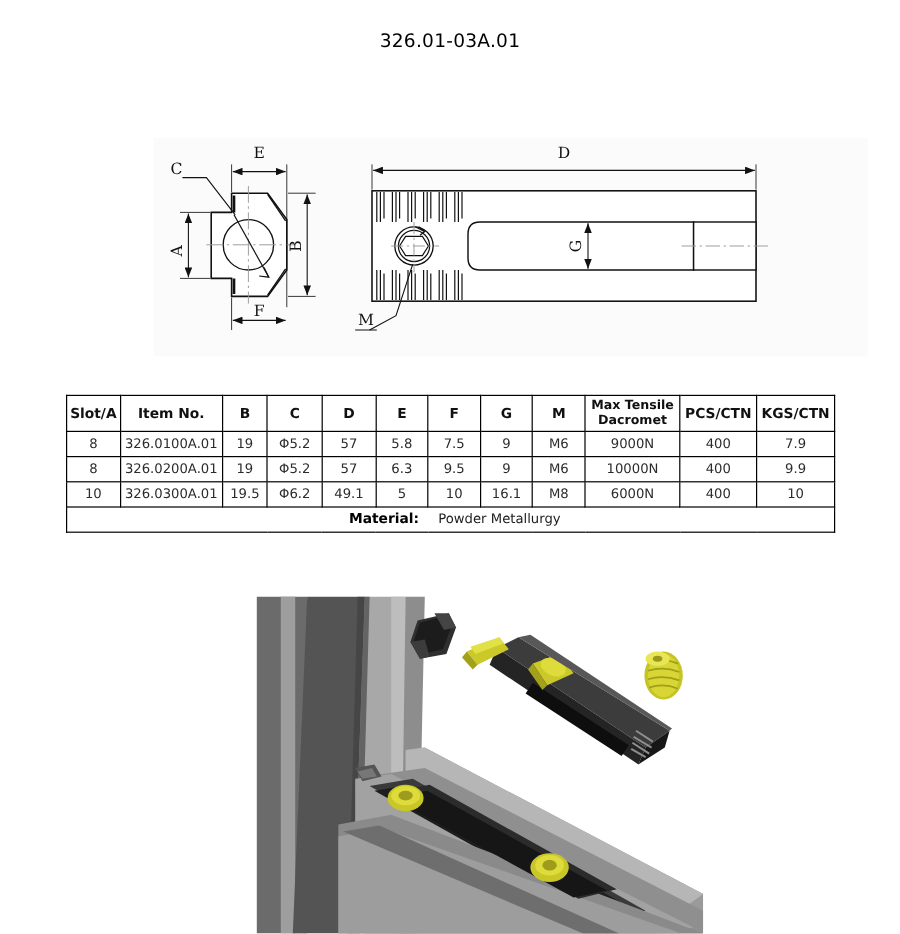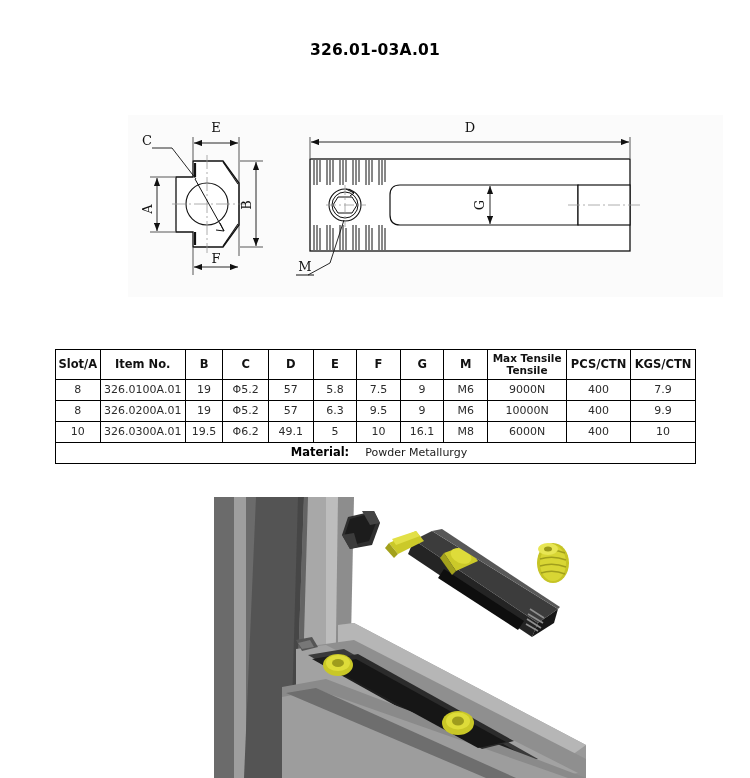--- a/index.html
+++ b/index.html
@@ -14,25 +14,25 @@
     position: relative;
     overflow: hidden;
     font-family: "Liberation Sans", sans-serif;
     color: #000;
   }
 
   
   #page-title {
     position: absolute;
     left: 0;
-    top: 41px;
+    top: 25px;
     width: 750px;
     text-align: center;
     font-size: 15.5px;
-    font-weight: bold;
+    font-weight: normal;
     letter-spacing: 0.2px;
     font-family: "DejaVu Sans", sans-serif;
   }
 
   
   #drawing-panel {
     position: absolute;
     left: 128px;
     top: 115px;
     width: 595px;
@@ -40,21 +40,20 @@
     background: #fbfbfb;
   }
   #drawing-svg { display:block; }
 
   
   #spec-table-wrap {
     position: absolute;
     left: 55px;
     top: 329px;
     width: 641px;
-    margin-top: 20px;
   }
   table.spec {
     border-collapse: collapse;
     width: 641px;
     table-layout: fixed;
     font-family: "DejaVu Sans", sans-serif;
   }
   table.spec td, table.spec th {
     border: 1px solid #000;
     padding: 0;
@@ -251,21 +250,21 @@
         <th>Item No.</th>
         <th>B</th>
         <th>C</th>
         <th>D</th>
         <th>E</th>
         <th>F</th>
         <th>G</th>
         <th>M</th>
         <th class="two-line">
           <span>Max Tensile</span><br>
-          <span>Tensile</span>
+          <span>Dacromet</span>
         </th>
         <th>PCS/CTN</th>
         <th>KGS/CTN</th>
       </tr>
     </thead>
     <tbody>
       <tr>
         <td>8</td>
         <td class="itemno">326.0100A.01</td>
         <td>19</td>

